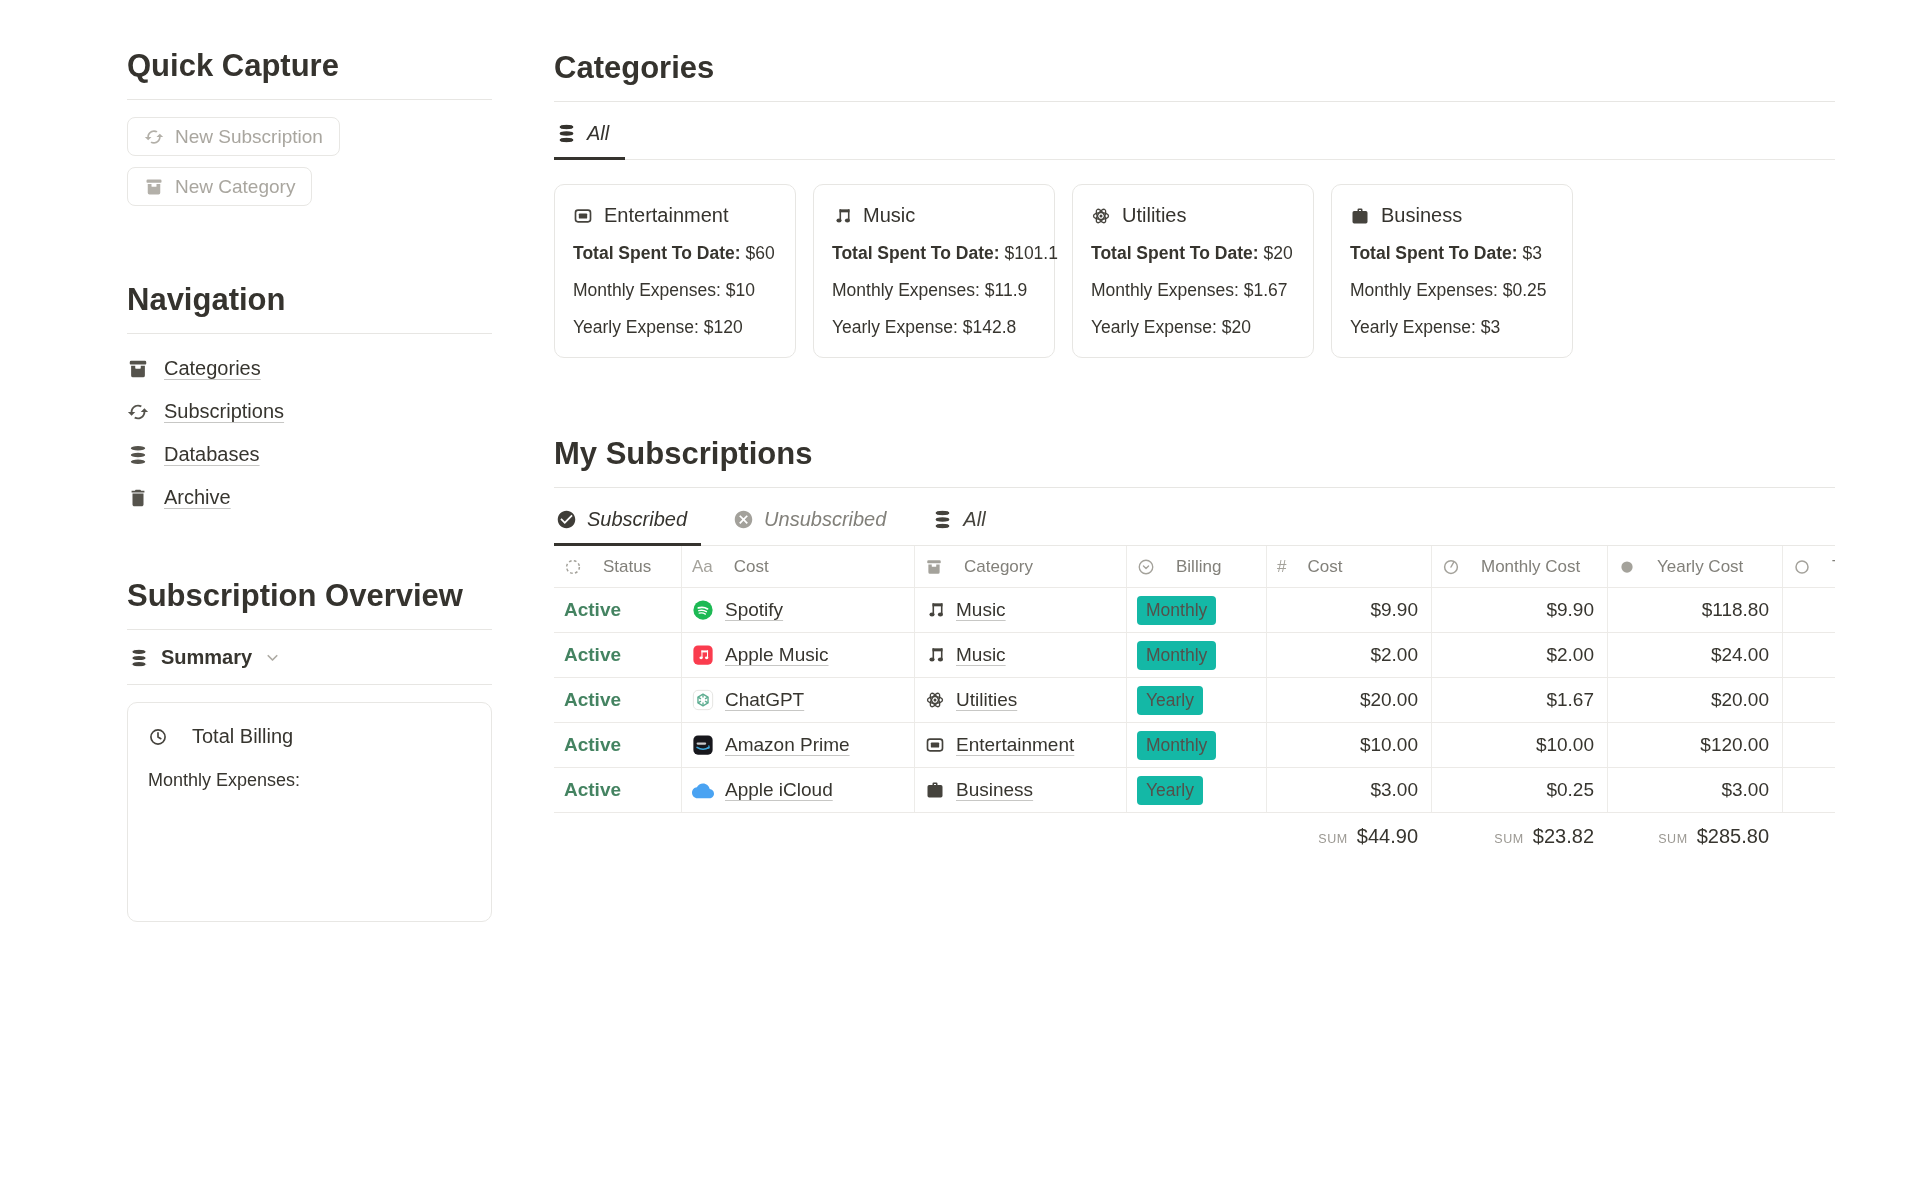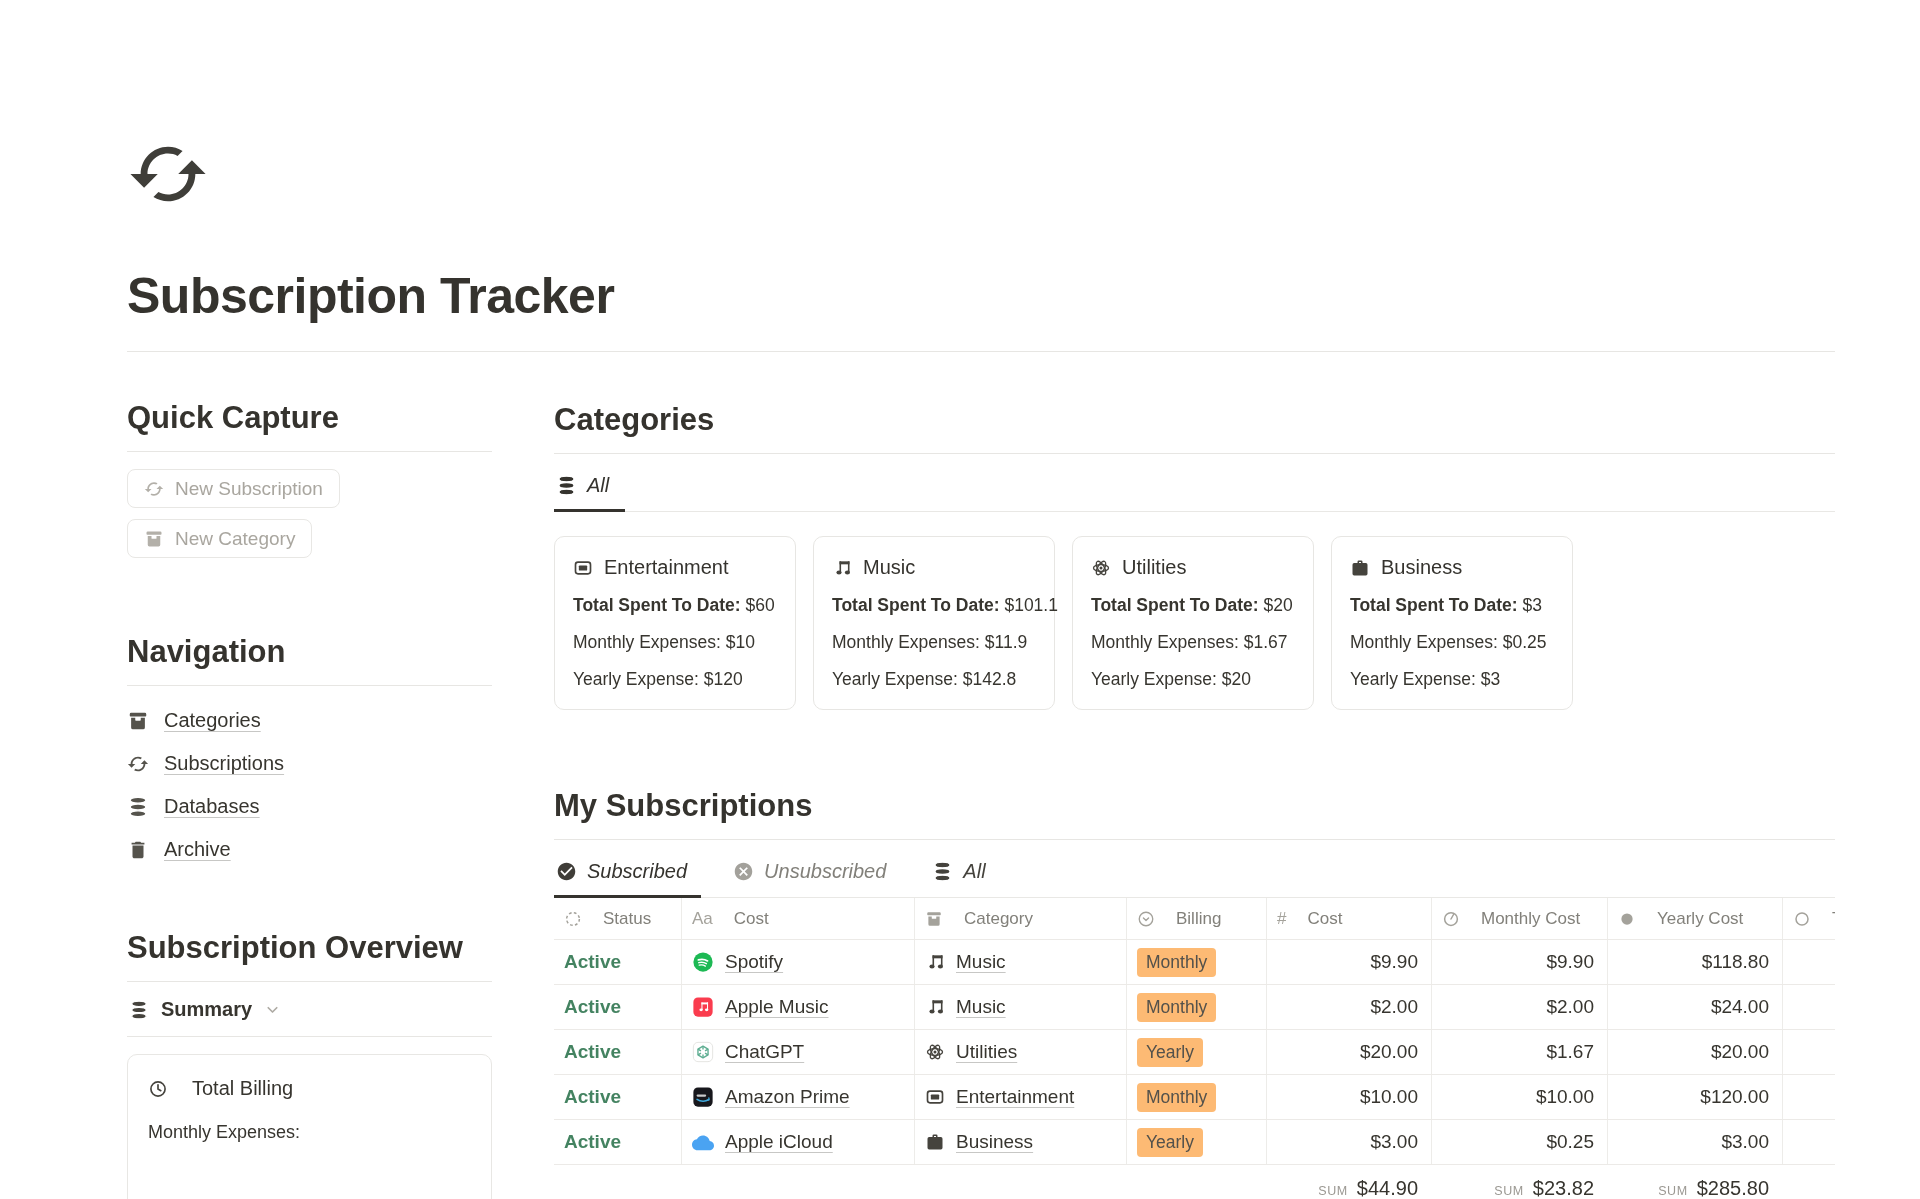--- a/index.html
+++ b/index.html
@@ -92,21 +92,21 @@
   .thead { height:42px; color:#82807a; font-size:17px; }
   .thead .tcell { gap:21px; }
   .thead .ic { width:18px; height:18px; color:#a4a29b; flex:0 0 auto; }
   .glyph { font-size:17px; color:#a4a29b; }
 
   .trow.body { height:45px; font-size:19px; }
   .status-txt { font-weight:600; }
   .name-wrap { display:flex; align-items:center; gap:11px; }
   .brand { width:22px; height:22px; flex:0 0 auto; }
   .cat-ic { width:20px; height:20px; color:#45433d; flex:0 0 auto; }
-  .badge { background:#fdba74; border-radius:4px; padding:4px 9px; font-size:17.5px; color:#53514b; }
+  .badge { background:#14b8a6; border-radius:4px; padding:4px 9px; font-size:17.5px; color:#53514b; }
 
   .sumrow { display:flex; height:46px; align-items:center; }
   .sumcell { display:flex; align-items:baseline; justify-content:flex-end; gap:9px; padding-right:13px; }
   .sum-label { font-size:12.5px; letter-spacing:0.6px; color:#9b9892; }
   .sum-val { font-size:20px; color:#37352f; }
 
   .ic { width:22px; height:22px; display:inline-block; flex:0 0 auto; }
   .ic20 { width:20px; height:20px; }
 </style>
 </head>
@@ -224,27 +224,20 @@
         <path d="M18.4 12.9l.3 2.3-2.2.4" stroke="#3fa9dd" stroke-width="1.4" fill="none" stroke-linecap="round" stroke-linejoin="round"></path>
       </symbol>
     <symbol id="i-icloud" viewBox="0 0 24 24">
         <path fill="#4aa3f2" d="M19.35 10.04C18.67 6.59 15.64 4 12 4 9.11 4 6.6 5.64 5.35 8.04 2.34 8.36 0 10.91 0 14c0 3.31 2.69 6 6 6h13c2.76 0 5-2.24 5-5 0-2.64-2.05-4.78-4.65-4.96z" transform="translate(0 1)"></path>
       </symbol>
   </defs>
 </svg>
 
 <div class="wrap">
 
-  <div class="page-header">
-    <svg class="page-icon">
-        <use href="#i-sync"></use>
-      </svg>
-    <div class="page-title">Subscription Tracker</div>
-    <div class="rule title-rule"></div>
-  </div>
 
   <div class="columns">
 
     <div class="sidebar">
 
       <div class="sb-block1">
         <h2 class="sec">Quick Capture</h2>
         <div class="rule sec-rule"></div>
         <div class="qc-buttons">
           <button class="btn">

